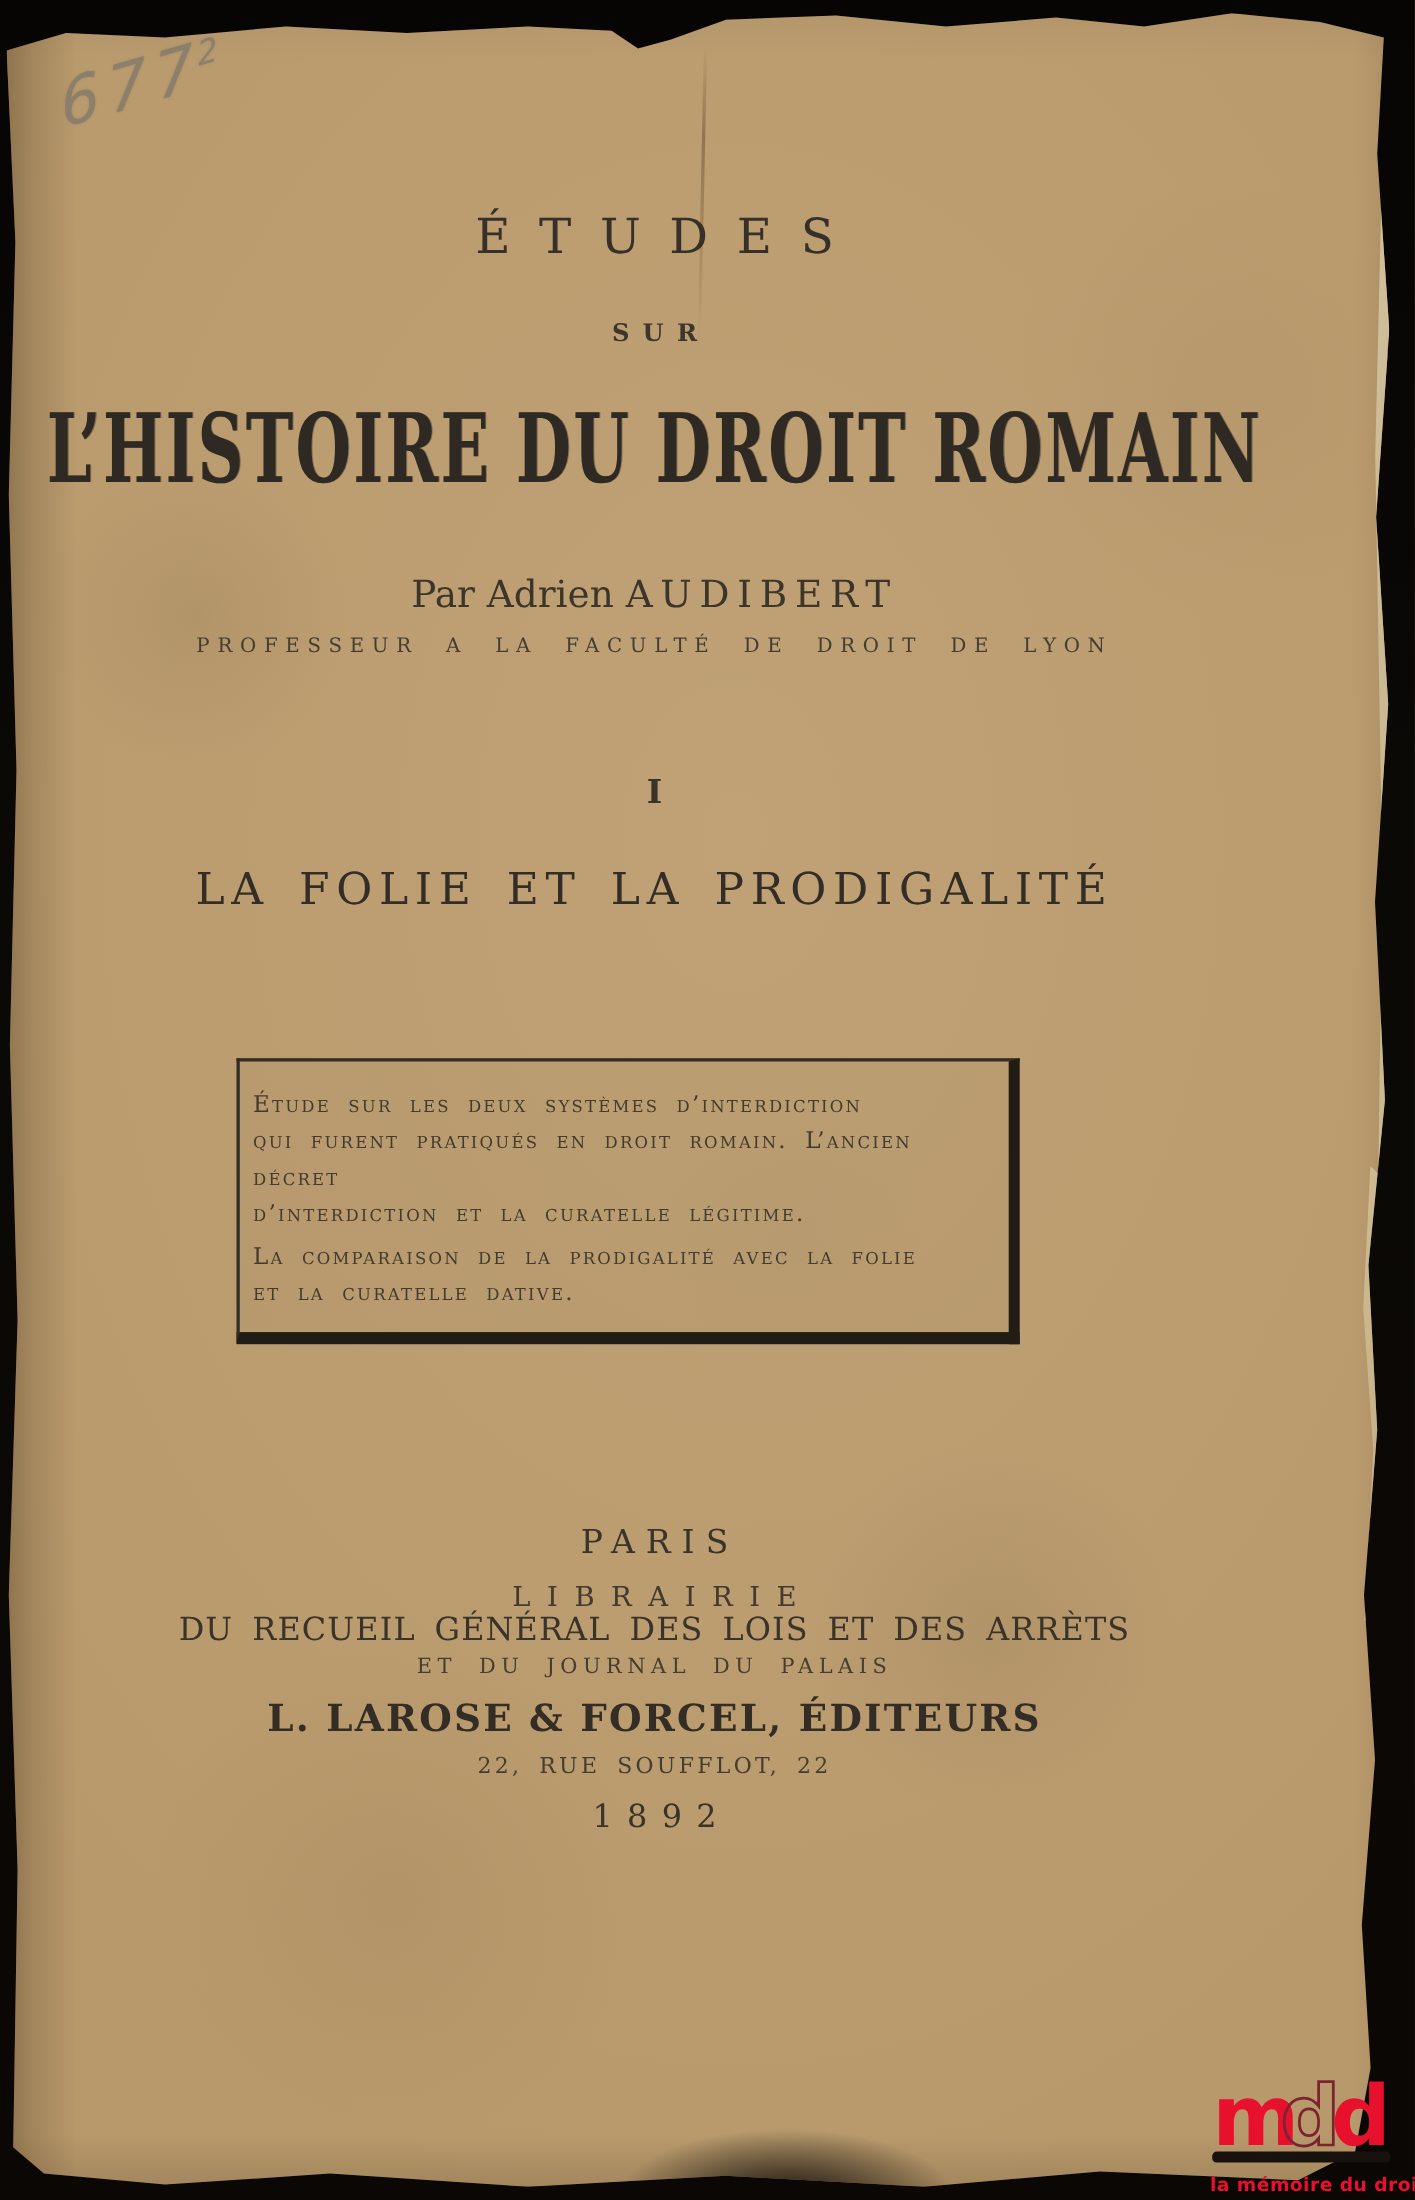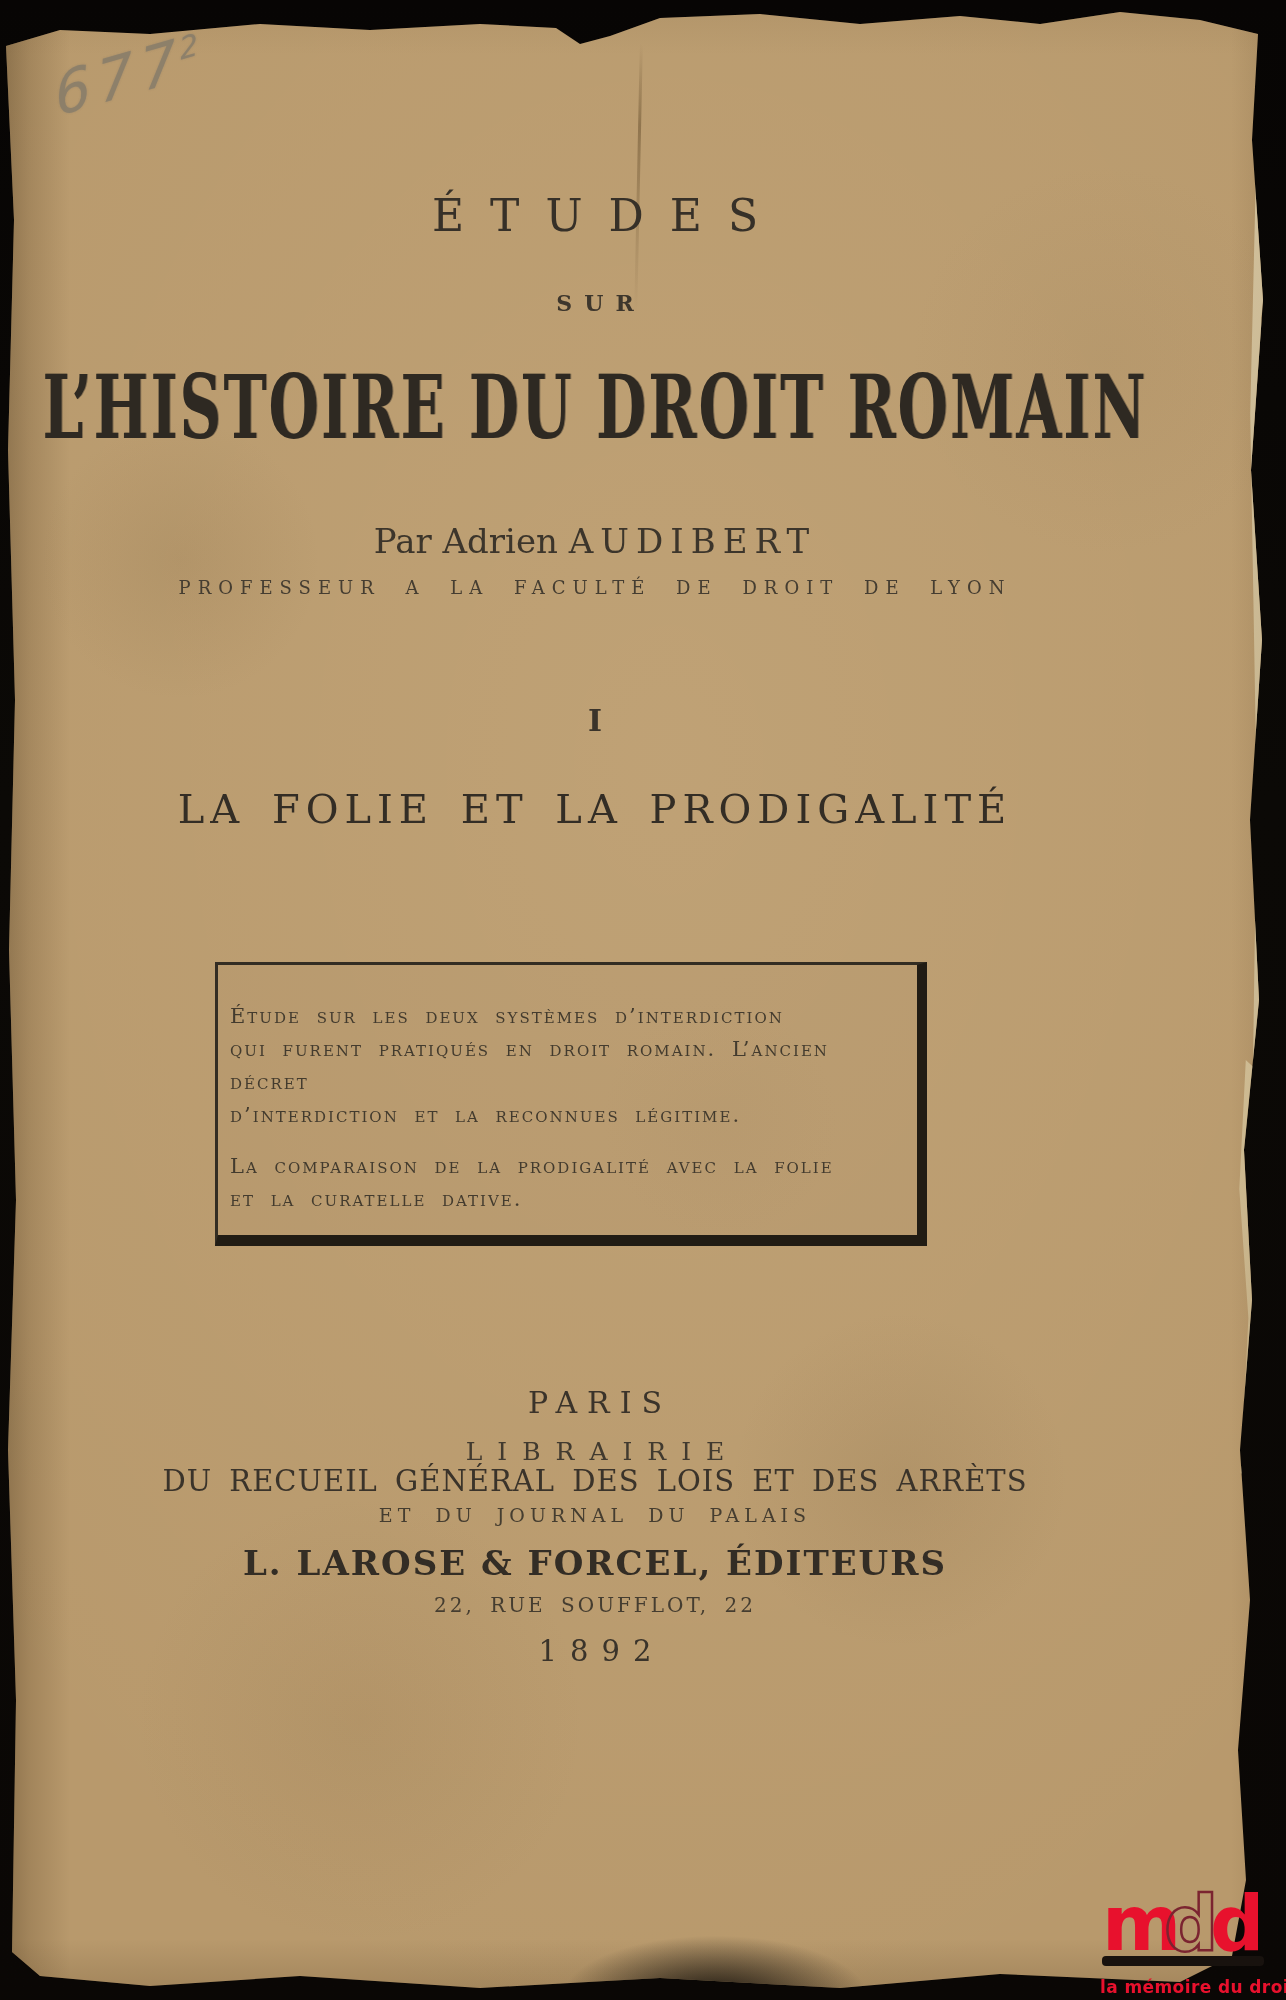--- a/index.html
+++ b/index.html
@@ -64,21 +64,21 @@
   .affiliation{top:577px;font-size:18px;letter-spacing:7px;word-spacing:12px;color:#453d31;}
   .tome-numeral{top:703px;font-size:30px;font-weight:700;color:#3a332a;}
   .tome-title{top:786px;font-size:40px;letter-spacing:6px;word-spacing:8px;color:#332d25;}
   
   .summary-box{position:absolute;top:962px;left:215px;width:712px;box-sizing:border-box;
     border:3px solid #332d23;border-right-width:10px;border-bottom-width:11px;
     border-right-color:#211c14;border-bottom-color:#211c14;
     padding:17px 12px 19px;background:rgba(0,0,0,0.015);}
   .summary-box .line{font-variant:small-caps;font-size:21px;line-height:33px;
     letter-spacing:2px;word-spacing:7px;color:#433b2e;}
-  .summary-box .gap{margin-top:18px;}
+  .summary-box .gap{margin-top:6px;}
   .summary-box .it{font-style:italic;}
   
   .city{top:1385px;font-size:30px;letter-spacing:10px;text-indent:10px;color:#3a332a;}
   .bookshop{top:1437px;font-size:25px;letter-spacing:15px;text-indent:15px;color:#413a2f;}
   .bookshop-l2{top:1464px;font-size:29px;letter-spacing:1px;word-spacing:7px;color:#3a332a;}
   .bookshop-l3{top:1504px;font-size:19px;letter-spacing:5px;word-spacing:9px;color:#453d30;}
   .publisher{top:1543px;font-size:34px;font-weight:700;letter-spacing:2px;color:#332d25;}
   .address{top:1593px;font-size:20px;letter-spacing:3px;word-spacing:6px;color:#453d30;}
   .year{top:1634px;font-size:29px;letter-spacing:13px;text-indent:13px;color:#3a332a;}
   
@@ -120,21 +120,21 @@
       <div class="abs affiliation">PROFESSEUR A LA FACULTÉ DE DROIT DE LYON</div>
 
       <div class="abs tome-numeral">I</div>
 
       <div class="abs tome-title">LA FOLIE ET LA PRODIGALITÉ</div>
     </div>
 
     <div class="summary-box">
       <div class="line gap">Étude sur les deux systèmes d’interdiction</div>
       <div class="line">qui furent pratiqués en droit romain. L’ancien décret</div>
-      <div class="line">d’interdiction et la reconnues légitime.</div>
+      <div class="line">d’interdiction et la curatelle légitime.</div>
       <div class="line gap">La comparaison de la prodigalité avec la folie</div>
       <div class="line">et la curatelle dative.</div>
     </div>
 
     <div class="content">
       <div class="abs city">PARIS</div>
       <div class="abs bookshop">LIBRAIRIE</div>
       <div class="abs bookshop-l2">DU RECUEIL GÉNÉRAL DES LOIS ET DES ARRÈTS</div>
       <div class="abs bookshop-l3">ET DU JOURNAL DU PALAIS</div>
       <div class="abs publisher">L. LAROSE &amp; FORCEL, ÉDITEURS</div>

